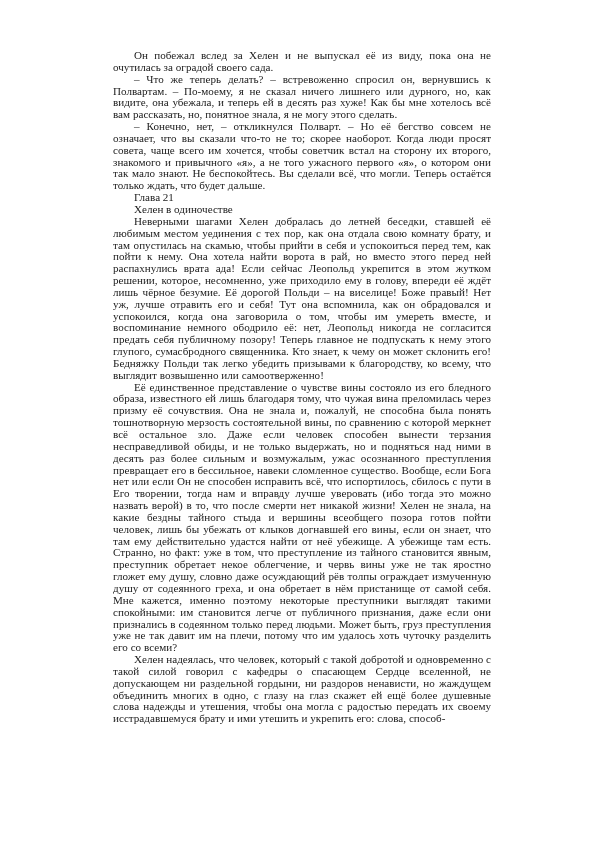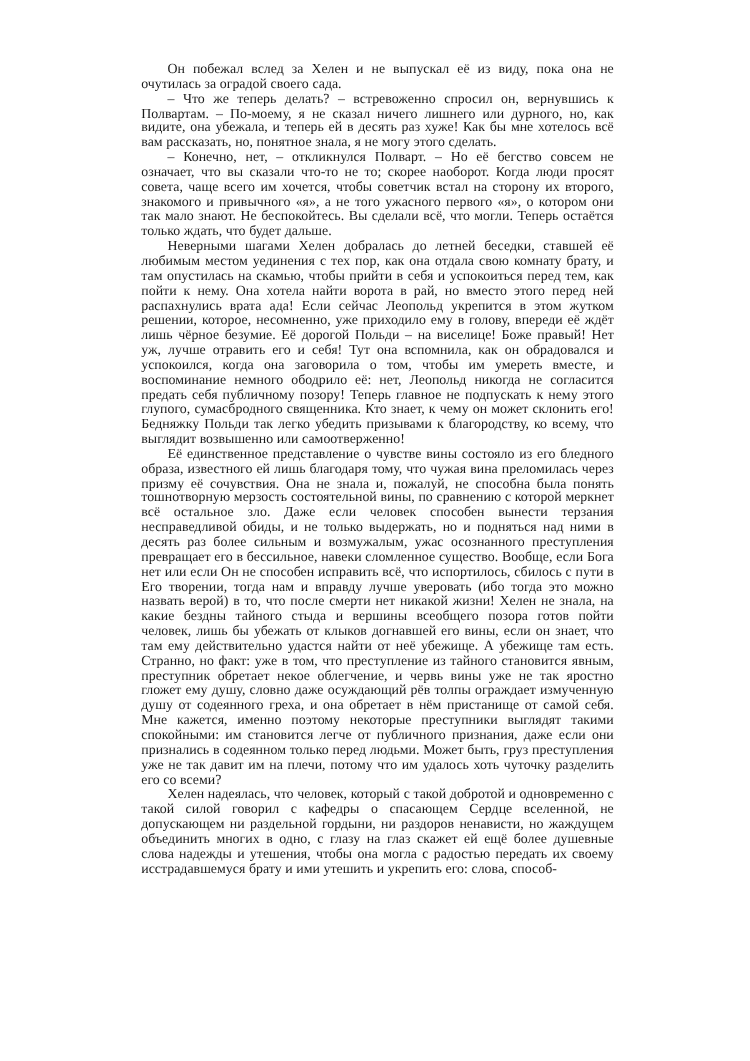--- a/index.html
+++ b/index.html
@@ -57,20 +57,24 @@
 
 <div class="page">
   <div class="text-column">
 
     <p class="body-par">Он побежал вслед за Хелен и не выпускал её из виду, пока она не очутилась за оградой своего сада.</p>
 
     <p class="body-par">– Что же теперь делать? – встревоженно спросил он, вернувшись к Полвартам. – По-моему, я не сказал ничего лишнего или дурного, но, как видите, она убежала, и теперь ей в десять раз хуже! Как бы мне хотелось всё вам рассказать, но, понятное знала, я не могу этого сделать.</p>
 
     <p class="body-par">– Конечно, нет, – откликнулся Полварт. – Но её бегство совсем не означает, что вы сказали что-то не то; скорее наоборот. Когда люди просят совета, чаще всего им хочется, чтобы советчик встал на сторону их второго, знакомого и привычного «я», а не того ужасного первого «я», о котором они так мало знают. Не беспокойтесь. Вы сделали всё, что могли. Теперь остаётся только ждать, что будет дальше.</p>
 
+    <div class="chapter-heading gap-before">
+      <span class="line">Глава 21</span>
+      <span class="line">Хелен в одиночестве</span>
+    </div>
 
     <p class="body-par gap-before">Неверными шагами Хелен добралась до летней беседки, ставшей её любимым местом уединения с тех пор, как она отдала свою комнату брату, и там опустилась на скамью, чтобы прийти в себя и успокоиться перед тем, как пойти к нему. Она хотела найти ворота в рай, но вместо этого перед ней распахнулись врата ада! Если сейчас Леопольд укрепится в этом жутком решении, которое, несомненно, уже приходило ему в голову, впереди её ждёт лишь чёрное безумие. Её дорогой Польди – на виселице! Боже правый! Нет уж, лучше отравить его и себя! Тут она вспомнила, как он обрадовался и успокоился, когда она заговорила о том, чтобы им умереть вместе, и воспоминание немного ободрило её: нет, Леопольд никогда не согласится предать себя публичному позору! Теперь главное не подпускать к нему этого глупого, сумасбродного священника. Кто знает, к чему он может склонить его! Бедняжку Польди так легко убедить призывами к благородству, ко всему, что выглядит возвышенно или самоотверженно!</p>
 
     <p class="body-par">Её единственное представление о чувстве вины состояло из его бледного образа, известного ей лишь благодаря тому, что чужая вина преломилась через призму её сочувствия. Она не знала и, пожалуй, не способна была понять тошнотворную мерзость состоятельной вины, по сравнению с которой меркнет всё остальное зло. Даже если человек способен вынести терзания несправедливой обиды, и не только выдержать, но и подняться над ними в десять раз более сильным и возмужалым, ужас осознанного преступления превращает его в бессильное, навеки сломленное существо. Вообще, если Бога нет или если Он не способен исправить всё, что испортилось, сбилось с пути в Его творении, тогда нам и вправду лучше уверовать (ибо тогда это можно назвать верой) в то, что после смерти нет никакой жизни! Хелен не знала, на какие бездны тайного стыда и вершины всеобщего позора готов пойти человек, лишь бы убежать от клыков догнавшей его вины, если он знает, что там ему действительно удастся найти от неё убежище. А убежище там есть. Странно, но факт: уже в том, что преступление из тайного становится явным, преступник обретает некое облегчение, и червь вины уже не так яростно гложет ему душу, словно даже осуждающий рёв толпы ограждает измученную душу от содеянного греха, и она обретает в нём пристанище от самой себя. Мне кажется, именно поэтому некоторые преступники выглядят такими спокойными: им становится легче от публичного признания, даже если они признались в содеянном только перед людьми. Может быть, груз преступления уже не так давит им на плечи, потому что им удалось хоть чуточку разделить его со всеми?</p>
 
     <p class="body-par">Хелен надеялась, что человек, который с такой добротой и одновременно с такой силой говорил с кафедры о спасающем Сердце вселенной, не допускающем ни раздельной гордыни, ни раздоров ненависти, но жаждущем объединить многих в одно, с глазу на глаз скажет ей ещё более душевные слова надежды и утешения, чтобы она могла с радостью передать их своему исстрадавшемуся брату и ими утешить и укрепить его: слова, способ-</p>
 
   </div>
 </div>
 

